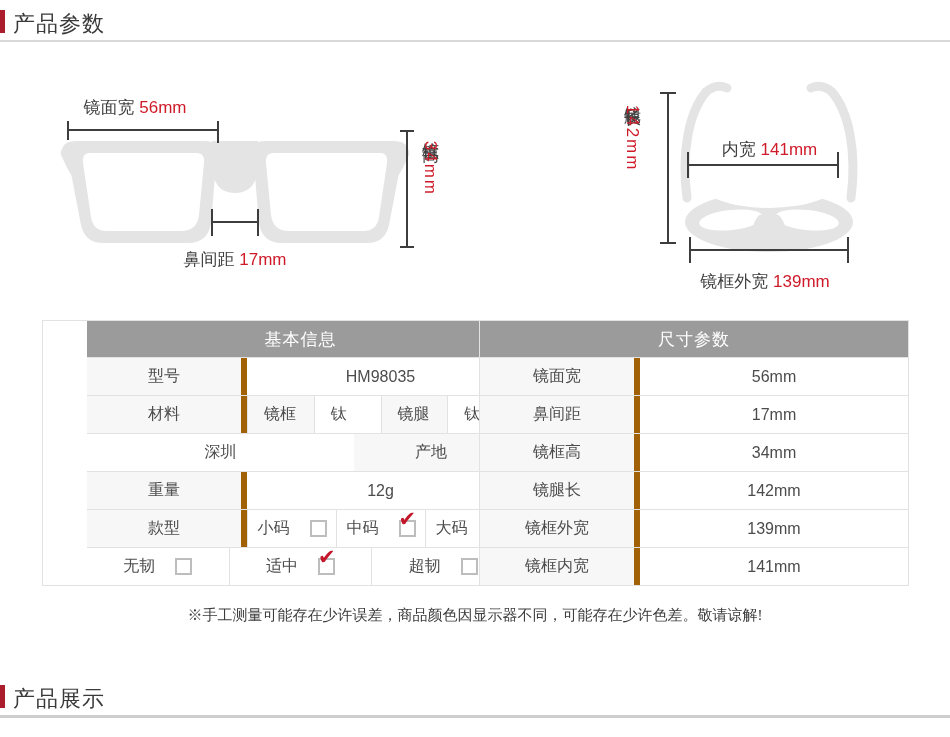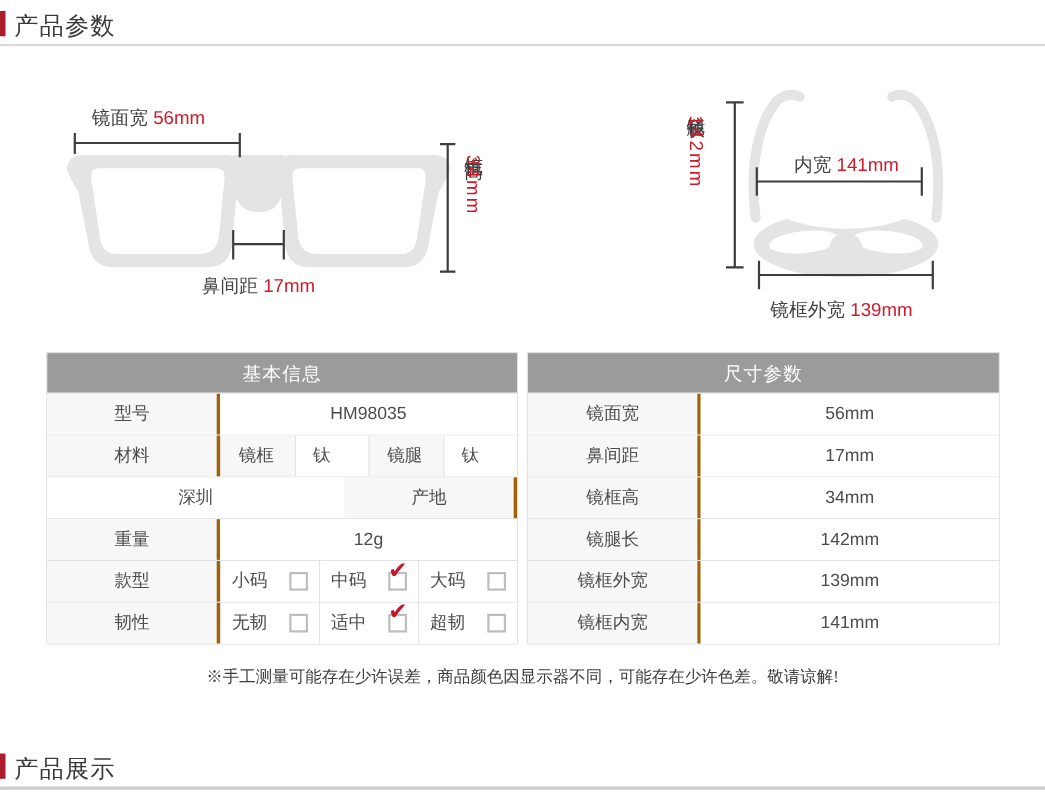--- a/index.html
+++ b/index.html
@@ -15,21 +15,21 @@
   .dim-label{position:absolute;font-size:17px;color:#3f3f3f;white-space:nowrap;}
   .dim-label .red{color:#cf1b29;}
   .dim-label.center{text-align:center;}
   .vtext{writing-mode:vertical-rl;text-orientation:mixed;letter-spacing:2px;}
 
   
   .ptable{position:absolute;border:1px solid #e2e2e2;background:#fff;font-size:16px;color:#4c4c4c;}
   .thead{height:36px;background:#9b9b9b;color:#ffffff;display:flex;align-items:center;justify-content:center;font-size:17px;letter-spacing:1px;}
   .trow{display:flex;height:37px;border-top:1px solid #e2e2e2;}
   .cell{display:flex;align-items:center;}
-  .cell-label{width:154px;min-width:154px;background:#f7f7f7;justify-content:center;border-right:3px solid #a16207;}
+  .cell-label{width:154px;min-width:154px;background:#f7f7f7;justify-content:center;border-right:6px solid #a16207;}
   .cell-value{flex:1;justify-content:center;background:#fff;text-align:right;}
   .cell-sub{flex:1;padding-left:16px;background:#fff;border-left:1px solid #e2e2e2;}
   .cell-sub:first-of-type{border-left:none;}
   .cell-sub.shaded{background:#f7f7f7;}
   .opt-cell{flex:1;display:flex;align-items:center;justify-content:center;gap:20px;border-left:1px solid #e2e2e2;background:#fff;}
   .opt-cell:first-of-type{border-left:none;}
   .cb{position:relative;width:13px;height:13px;border:2px solid #bdbdbd;background:#fff;display:inline-block;}
   .cb .mark{position:absolute;left:-2px;top:-14px;font-size:21px;font-weight:bold;color:#c4162a;font-style:normal;line-height:1;}
 
   .note{position:absolute;left:0;top:606px;width:950px;text-align:center;font-size:15px;color:#3c3c3c;font-family:Liberation Serif, serif;}
@@ -115,21 +115,21 @@
   </div>
   <div class="dim-label center" style="left:682px;top:138px;width:175px;">
     <span>内宽</span>
     <span class="red">141mm</span>
   </div>
   <div class="dim-label center" style="left:660px;top:270px;width:210px;">
     <span>镜框外宽</span>
     <span class="red">139mm</span>
   </div>
 
-  <div class="ptable" style="left:42px;top:320px;width:427px;">
+  <div class="ptable" style="left:42px;top:320px;width:427px;padding-left:44px;">
     <div class="thead">基本信息</div>
 
     <div class="trow">
       <div class="cell cell-label">型号</div>
       <div class="cell cell-value">HM98035</div>
     </div>
 
     <div class="trow">
       <div class="cell cell-label">材料</div>
       <div class="cell cell-sub shaded">镜框</div>
@@ -160,21 +160,20 @@
             <i class="mark">✔</i>
           </span>
       </div>
       <div class="opt-cell">
         <span>大码</span>
         <span class="cb"></span>
       </div>
     </div>
 
     <div class="trow">
-      <div class="cell cell-label">韧性</div>
       <div class="opt-cell">
         <span>无韧</span>
         <span class="cb"></span>
       </div>
       <div class="opt-cell">
         <span>适中</span>
         <span class="cb checked">
             <i class="mark">✔</i>
           </span>
       </div>

